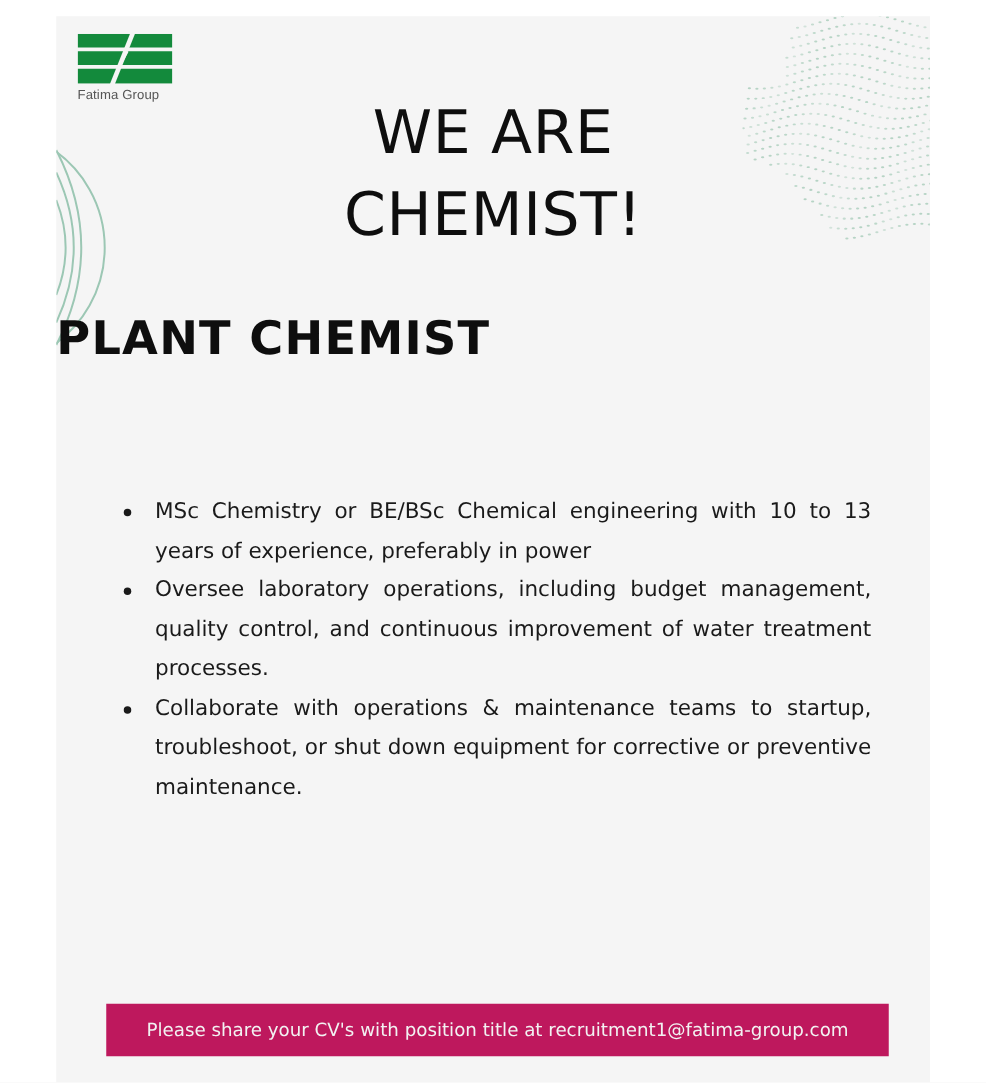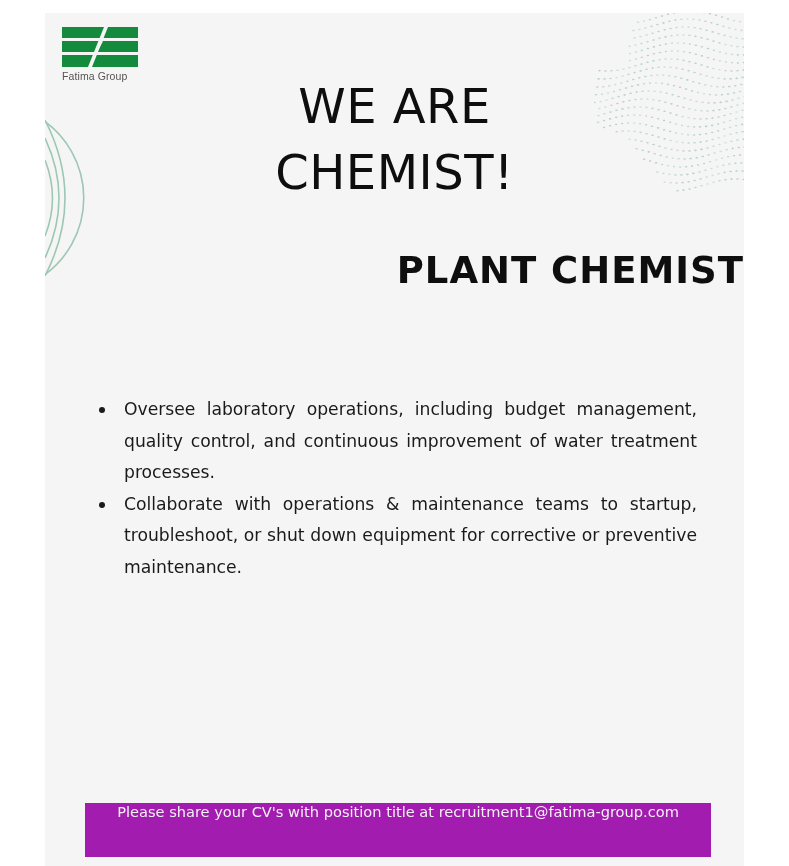--- a/index.html
+++ b/index.html
@@ -19,43 +19,43 @@
     }
     .dots { position: absolute; right: 0; top: 0; }
     .arcs { position: absolute; left: 0; top: 95px; }
     .hero {
       position: absolute; left: 0; right: 0; top: 60px; text-align: center;
       font-family: "DejaVu Sans", sans-serif; font-weight: 300; font-size: 48px; line-height: 66px;
       color: #0e0e0e; letter-spacing: 0.5px;
     }
     .hero div { font-weight: normal; }
     .position {
-      position: absolute; left: 0; right: 0; top: 236px; text-align: right;
+      position: absolute; left: 0; right: 0; top: 236px; text-align: left;
       font-family: "DejaVu Sans", sans-serif; font-weight: bold; font-size: 37px;
       letter-spacing: 1px; color: #0e0e0e;
     }
     .req-heading {
       position: absolute; left: 47px; top: 344px; font-family: "DejaVu Sans", sans-serif;
       font-weight: bold; font-size: 21px; color: #111; letter-spacing: 0.2px;
     }
     .req-list {
       position: absolute; left: 54px; top: 381px; width: 598px; margin: 0; padding: 0;
       list-style: none;
     }
     .req-list li {
       position: relative; padding-left: 25px; font-size: 17.2px; line-height: 31.5px;
       text-align: justify; color: #1a1a1a; font-family: "DejaVu Sans", sans-serif;
     }
     .req-list li .bullet {
       position: absolute; left: 0; top: 13px; width: 6px; height: 6px; border-radius: 50%;
       background: #1a1a1a;
     }
     .cta {
-      position: absolute; left: 40px; top: 790px; width: 626px; height: 54px; background: #a21caf;
-      color: #f2f2f2; display: flex; justify-content: center;
+      position: absolute; left: 40px; top: 790px; width: 626px; height: 42px; background: #be185d;
+      color: #f2f2f2; display: flex; align-items: center; justify-content: center;
       font-family: "DejaVu Sans", sans-serif; font-size: 14.6px;
     }
   </style>
 </head>
 <body>
 
 <div class="card">
 
   <svg class="dots" width="150" height="180" viewBox="0 0 150 180">
     <g id="dotwave" fill="#a9cdbb">
@@ -575,20 +575,24 @@
     <div>WE ARE</div>
     <div>CHEMIST!</div>
   </div>
 
   <div class="position">PLANT CHEMIST</div>
 
 
   <ul class="req-list">
     <li>
       <span class="bullet"></span>
+      <span>MSc Chemistry or BE/BSc Chemical engineering with 10 to 13 years of experience,  preferably in power</span>
+    </li>
+    <li>
+      <span class="bullet"></span>
       <span>Oversee laboratory operations, including budget management, quality control, and continuous improvement of water treatment processes.</span>
     </li>
     <li>
       <span class="bullet"></span>
       <span>Collaborate with operations &amp; maintenance teams to startup, troubleshoot, or shut down equipment for corrective or preventive maintenance.</span>
     </li>
   </ul>
 
   <div class="cta">
     <span>Please share your CV's with position title at recruitment1@fatima-group.com</span>

